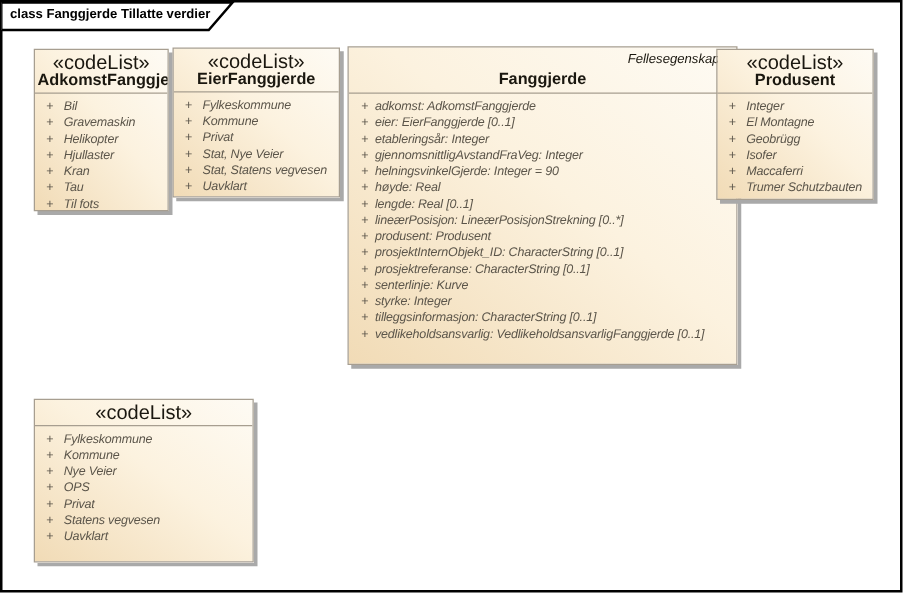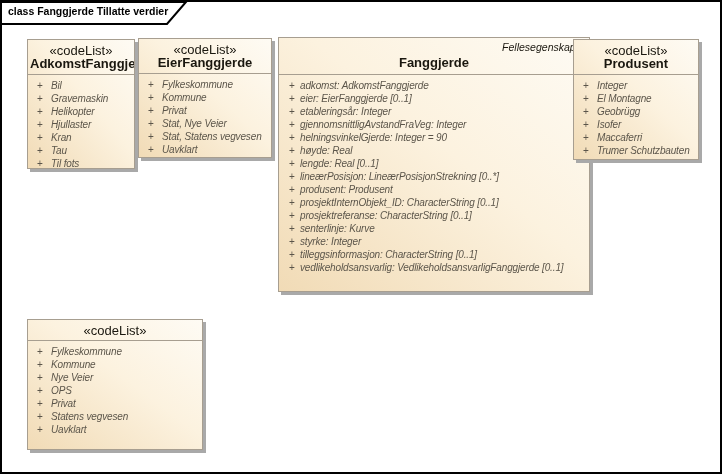--- a/index.html
+++ b/index.html
@@ -44,21 +44,21 @@
     overflow: hidden;
     box-sizing: border-box;
   }
   .box-header {
     text-align: center;
     padding: 4px 2px 3px 2px;
     border-bottom: 1px solid #a79e90;
     position: relative;
   }
   .stereotype {
-    font-size: 13px;
+    font-size: 16px;
     color: #1a170f;
     line-height: 13px;
     white-space: nowrap;
   }
   .class-name {
     font-size: 13px;
     font-weight: bold;
     color: #1a170f;
     line-height: 14px;
     white-space: nowrap;

